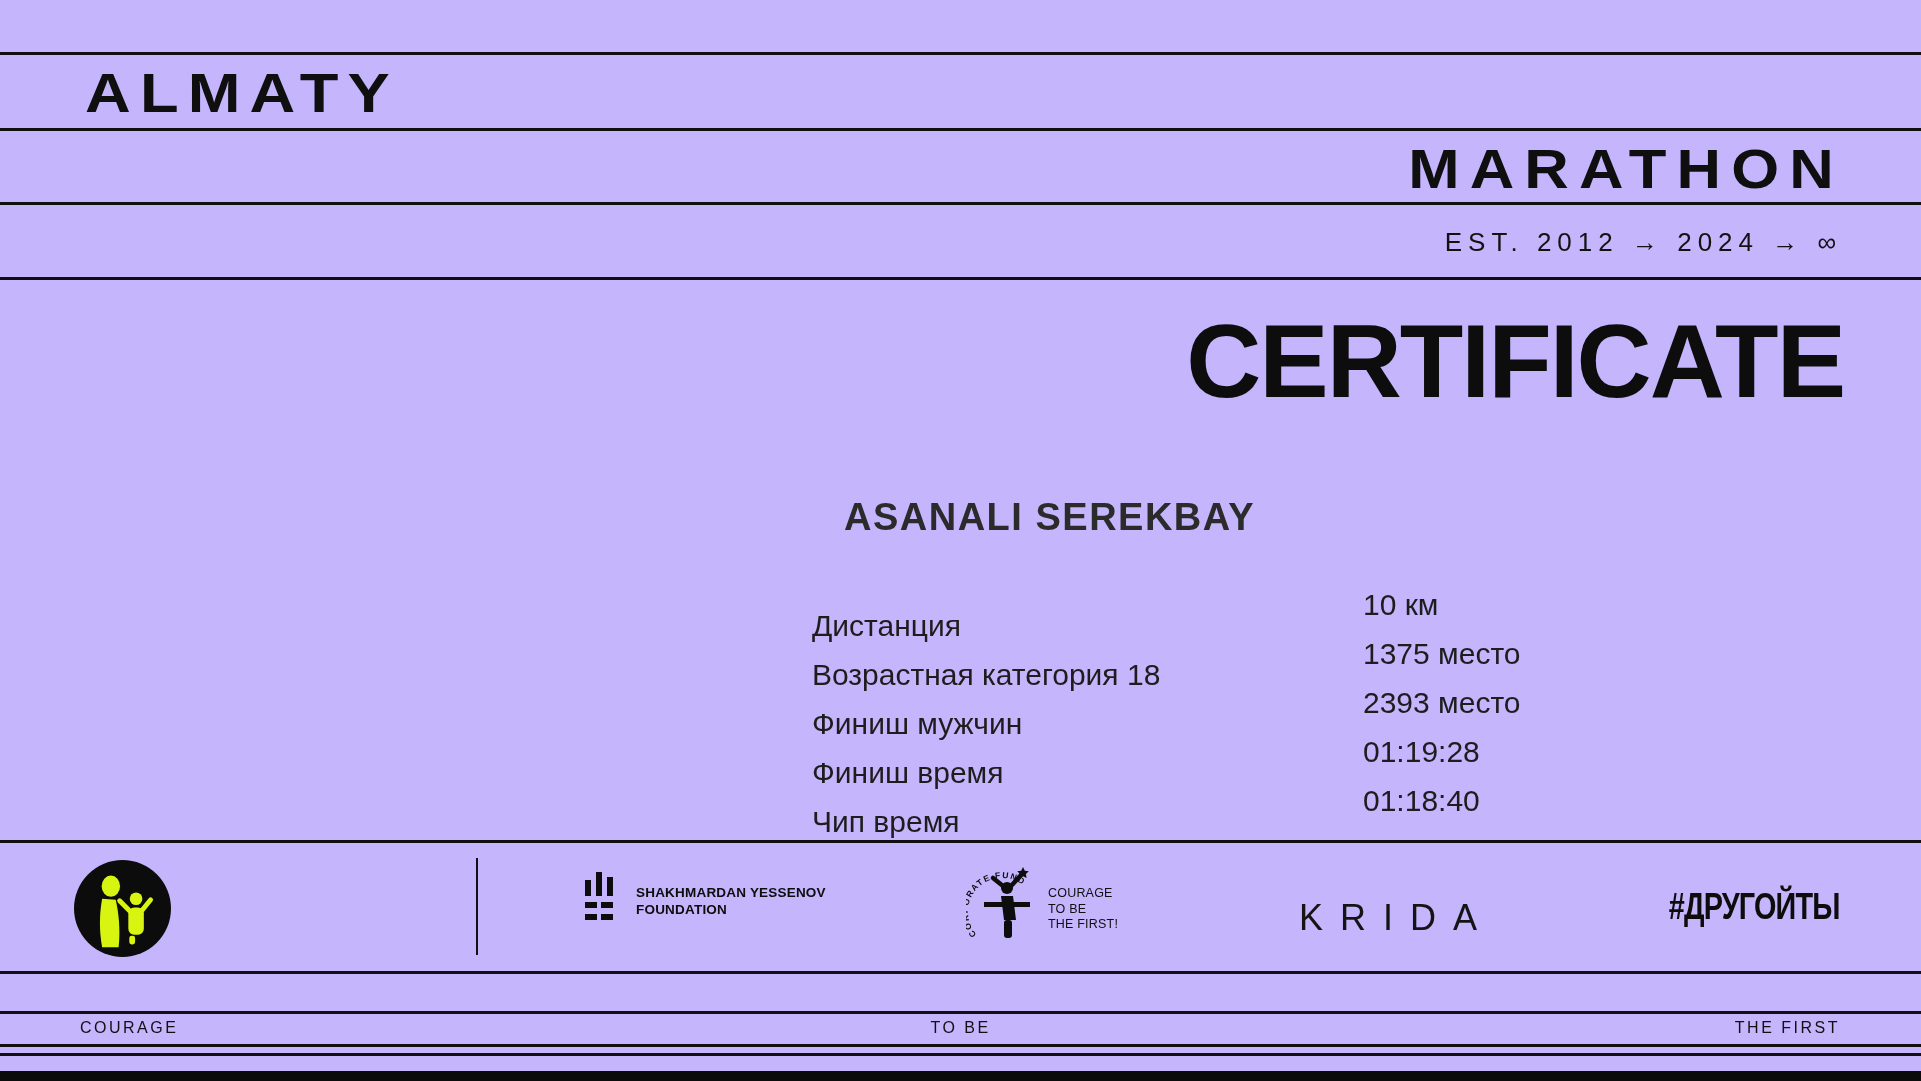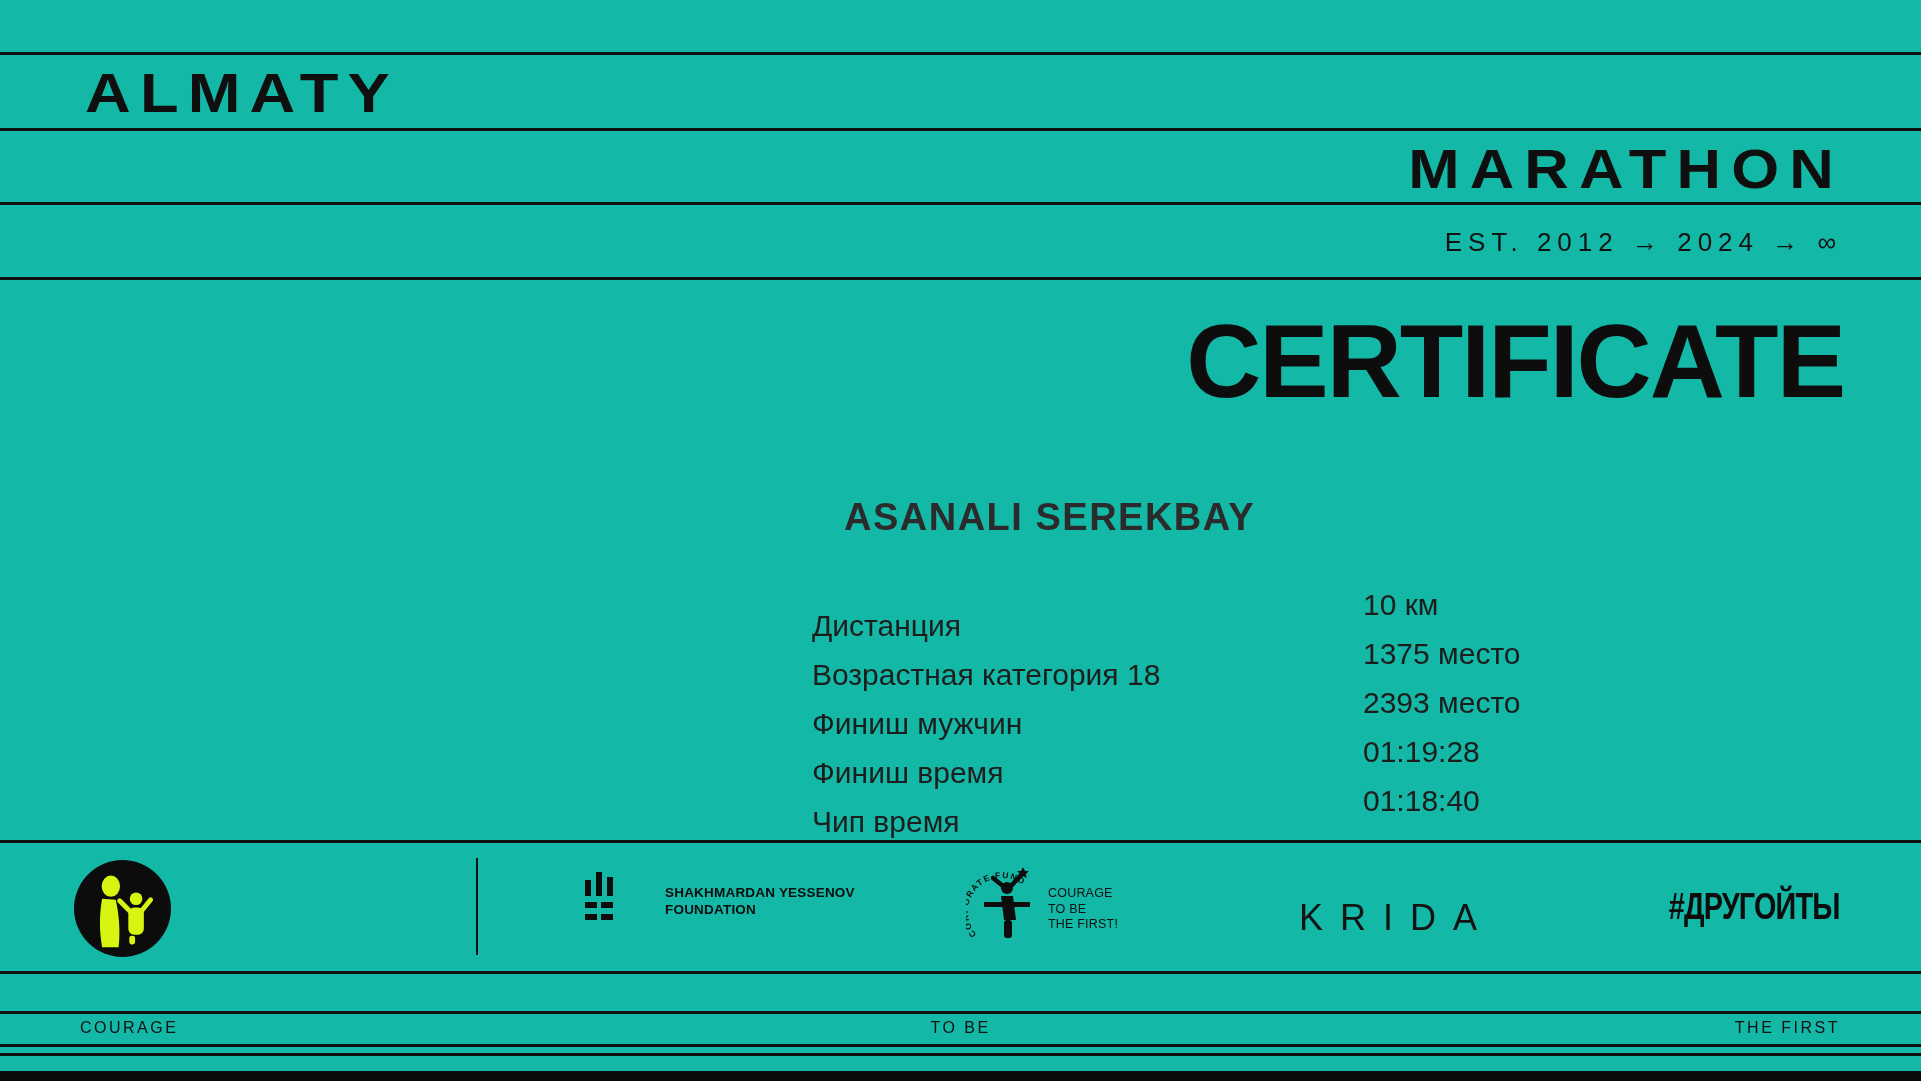--- a/index.html
+++ b/index.html
@@ -1,19 +1,19 @@
 <!DOCTYPE html>
 <html><head>
 <meta charset="utf-8">
 <style>
   html,body{margin:0;padding:0;background:#222;}
   .cert{
     position:relative;
     width:1921px;height:1081px;
-    background:#14b8a6;
+    background:#c4b5fd;
     overflow:hidden;
     font-family:"Liberation Sans", sans-serif;
     color:#0f0f0f;
   }
   .hline{position:absolute;left:0;width:100%;height:3px;background:#101010;}
   .vline{position:absolute;width:2px;background:#101010;}
 
   
   .almaty{
     position:absolute;left:85px;top:61px;
@@ -54,21 +54,21 @@
   .kaspi-text{
     position:absolute;left:193px;top:875px;
     font-size:60px;font-weight:800;letter-spacing:-1px;color:#0d0d0d;
     white-space:nowrap;
   }
   .sponsor-divider{left:476px;top:858px;height:97px;}
   .yessenov-icon{position:absolute;left:585px;top:872px;width:30px;height:52px;}
   .yessenov-text{
     position:absolute;left:636px;top:884px;
     font-size:13.5px;line-height:17px;font-weight:800;letter-spacing:.2px;
-    color:#0d0d0d;white-space:nowrap;margin-left:29px;
+    color:#0d0d0d;white-space:nowrap;
   }
   .fund-logo{position:absolute;left:966px;top:858px;width:78px;height:92px;}
   .fund-text{
     position:absolute;left:1048px;top:886px;
     font-size:12.5px;line-height:15.5px;font-weight:500;letter-spacing:.2px;
     color:#101010;white-space:nowrap;
   }
   .krida{
     position:absolute;left:1299px;top:897px;
     font-size:36px;font-weight:400;letter-spacing:17px;color:#141414;

